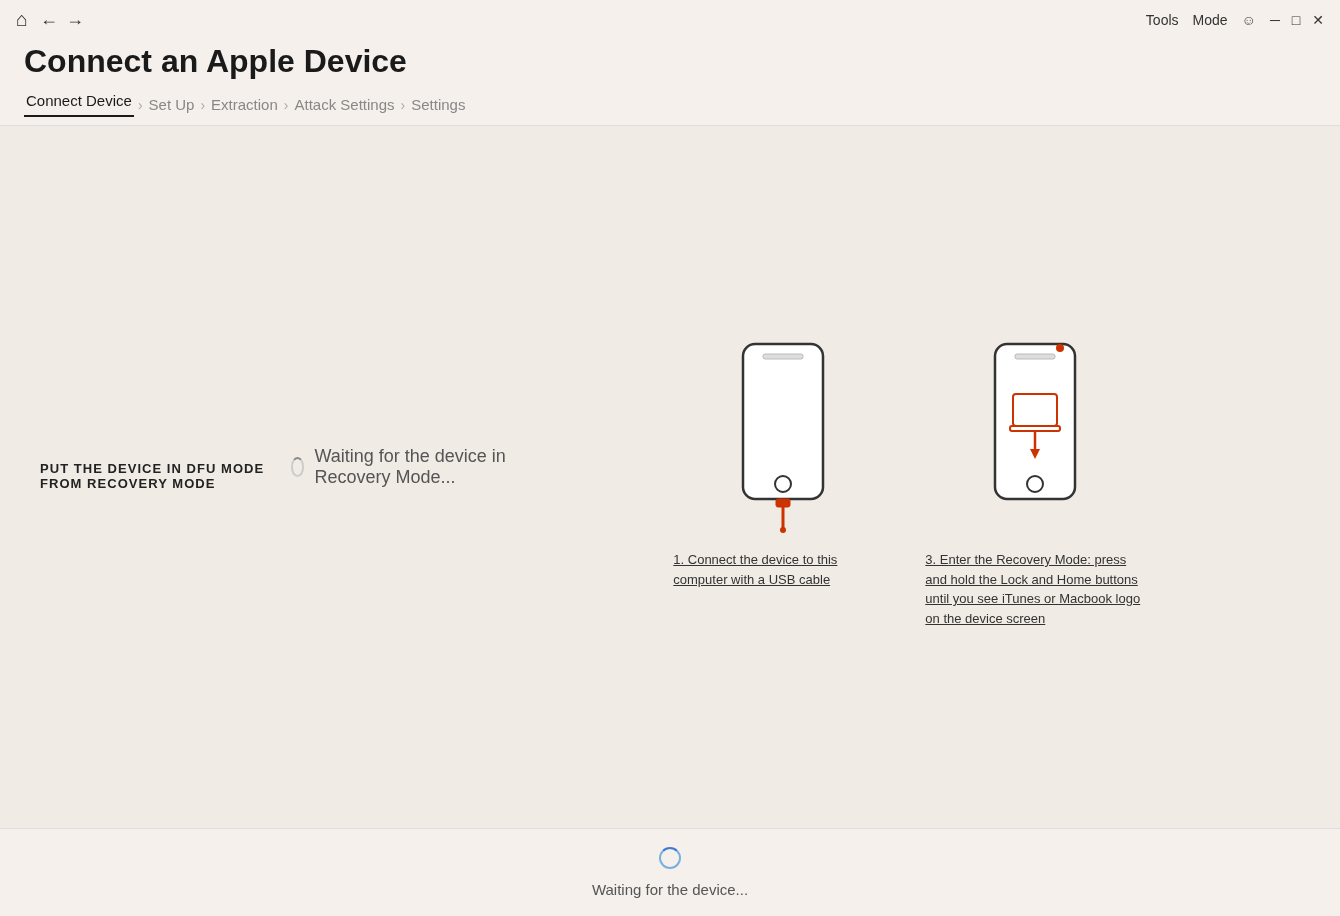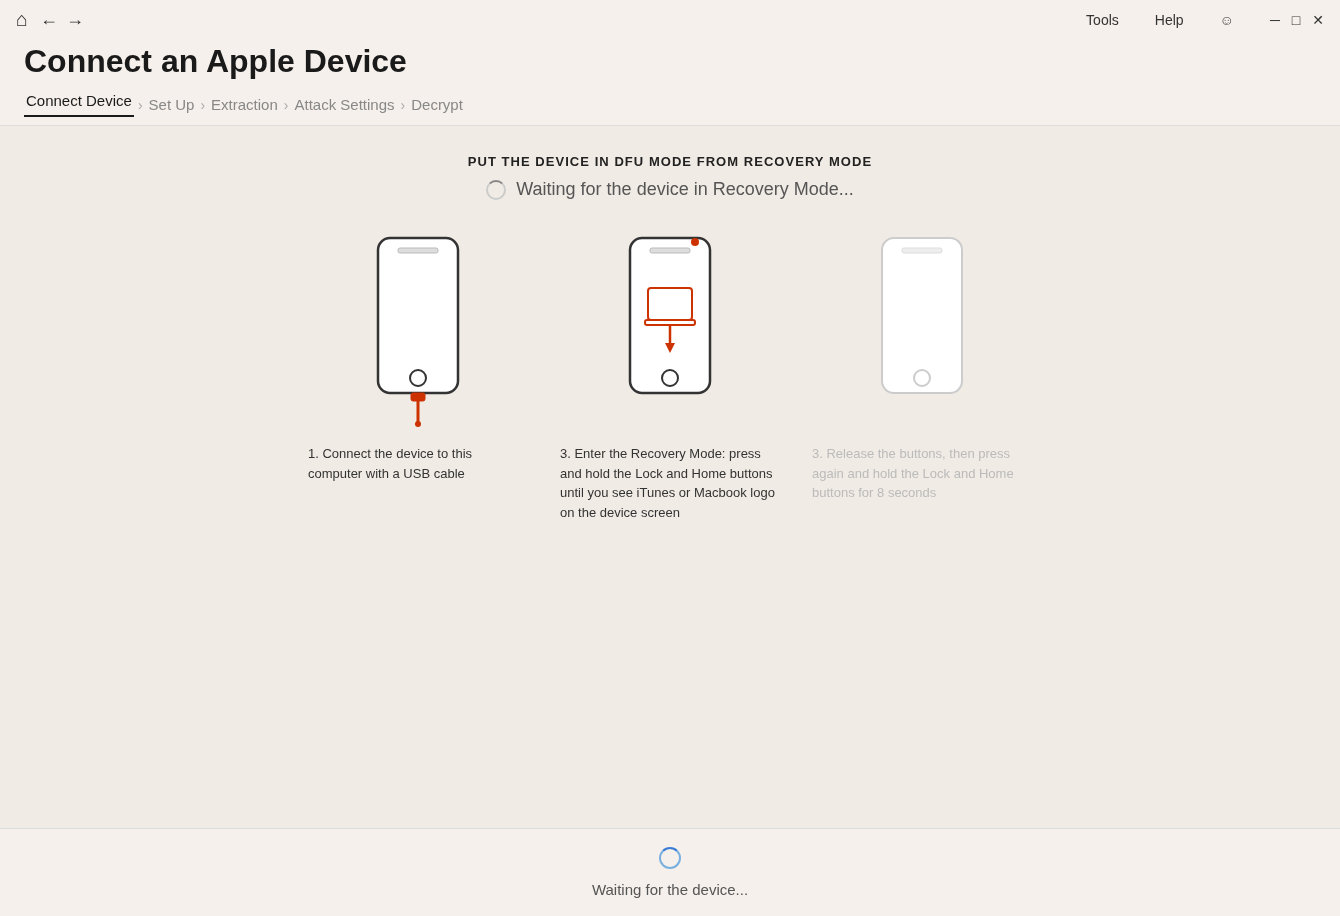--- a/index.html
+++ b/index.html
@@ -10,21 +10,21 @@
       background: #f5f0eb;
       padding: 8px 16px 0 16px;
       display: flex;
       align-items: center;
       justify-content: space-between;
     }
     .title-bar-left { display: flex; align-items: center; gap: 12px; }
     .nav-icons { display: flex; gap: 8px; align-items: center; }
     .nav-icon { cursor: pointer; font-size: 18px; color: #333; }
     .home-icon { font-size: 20px; color: #333; cursor: pointer; }
-    .title-bar-right { display: flex; align-items: center; gap: 36px; }
+    .title-bar-right { display: flex; align-items: center; gap: 14px; }
     .title-bar-right span { font-size: 14px; color: #333; cursor: pointer; }
     .window-controls { display: flex; gap: 12px; align-items: center; }
     .win-btn { font-size: 16px; color: #333; cursor: pointer; }
 
     
     .page-title-area {
       padding: 12px 24px 0 24px;
       background: #f5f0eb;
     }
     .page-title {
@@ -55,21 +55,20 @@
       border-bottom: 2px solid #1a1a1a;
       padding-bottom: 6px;
     }
     .breadcrumb-sep { color: #aaa; font-size: 14px; }
 
     
     .main-content {
       flex: 1;
       background: #f0ebe4;
       display: flex;
-      flex-direction: column;
       align-items: center;
       padding: 28px 40px 20px 40px;
       overflow: hidden;
     }
 
     
     .section-heading {
       font-size: 13px;
       font-weight: 700;
       letter-spacing: 0.08em;
@@ -137,20 +136,21 @@
       position: relative;
       margin-bottom: 16px;
     }
 
     .step-description {
       font-size: 13px;
       color: #333;
       text-align: left;
       line-height: 1.5;
       width: 100%;
+      text-decoration: underline;
     }
     .step-description.inactive {
       color: #bbb;
     }
 
     
     .bottom-bar {
       background: #f5f0eb;
       border-top: 1px solid #ddd;
       padding: 18px 40px;
@@ -179,21 +179,21 @@
 <div class="title-bar">
   <div class="title-bar-left">
     <span class="home-icon">⌂</span>
     <div class="nav-icons">
       <span class="nav-icon">←</span>
       <span class="nav-icon">→</span>
     </div>
   </div>
   <div class="title-bar-right">
     <span>Tools</span>
-    <span>Help</span>
+    <span>Mode</span>
     <span>☺</span>
     <div class="window-controls">
       <span class="win-btn">─</span>
       <span class="win-btn">□</span>
       <span class="win-btn">✕</span>
     </div>
   </div>
 </div>
 
 <div class="page-title-area">
@@ -202,21 +202,21 @@
 
 <div class="breadcrumb" id="breadcrumb-nav">
 <span class="breadcrumb-item active">Connect Device</span>
     <span class="breadcrumb-sep">›</span>
     <span class="breadcrumb-item">Set Up</span>
     <span class="breadcrumb-sep">›</span>
     <span class="breadcrumb-item">Extraction</span>
     <span class="breadcrumb-sep">›</span>
     <span class="breadcrumb-item">Attack Settings</span>
     <span class="breadcrumb-sep">›</span>
-    <span class="breadcrumb-item">Decrypt</span>
+    <span class="breadcrumb-item">Settings</span>
   </div>
 
 <div class="main-content">
   <div class="section-heading">PUT THE DEVICE IN DFU MODE FROM RECOVERY MODE</div>
 
 
   <div class="waiting-indicator">
     <div class="spinner-circle"></div>
     <span class="waiting-text">Waiting for the device in Recovery Mode...</span>
   </div>
@@ -252,29 +252,19 @@
       <line x1="60" y1="97" x2="60" y2="115" stroke="#cc3300" stroke-width="2.5"></line>
       <polygon points="55,115 65,115 60,125" fill="#cc3300"></polygon>
 
       <circle cx="60" cy="150" r="8" fill="white" stroke="#333" stroke-width="2"></circle>
 
       <circle cx="85" cy="14" r="4" fill="#cc3300"></circle>
     </svg>
         </div>
         <div class="step-description">3. Enter the Recovery Mode: press and hold the Lock and Home buttons until you see iTunes or Macbook logo on the device screen</div>
       </div>
-      <div class="step-col">
-        <div class="phone-wrap">
-          <svg width="120" height="200" viewBox="0 0 120 200">
-      <rect x="20" y="10" width="80" height="155" rx="12" ry="12" fill="white" stroke="#ccc" stroke-width="2"></rect>
-      <rect x="40" y="20" width="40" height="5" rx="2" fill="#eee" stroke="#ddd" stroke-width="1"></rect>
-      <circle cx="60" cy="150" r="8" fill="white" stroke="#ccc" stroke-width="2"></circle>
-    </svg>
-        </div>
-        <div class="step-description inactive">3. Release the buttons, then press again and hold the Lock and Home buttons for 8 seconds</div>
-      </div>
     </div>
 </div>
 
 <div class="bottom-bar">
   <div class="bottom-spinner"></div>
   <span class="bottom-waiting-text">Waiting for the device...</span>
 </div>
 
 </body></html>

